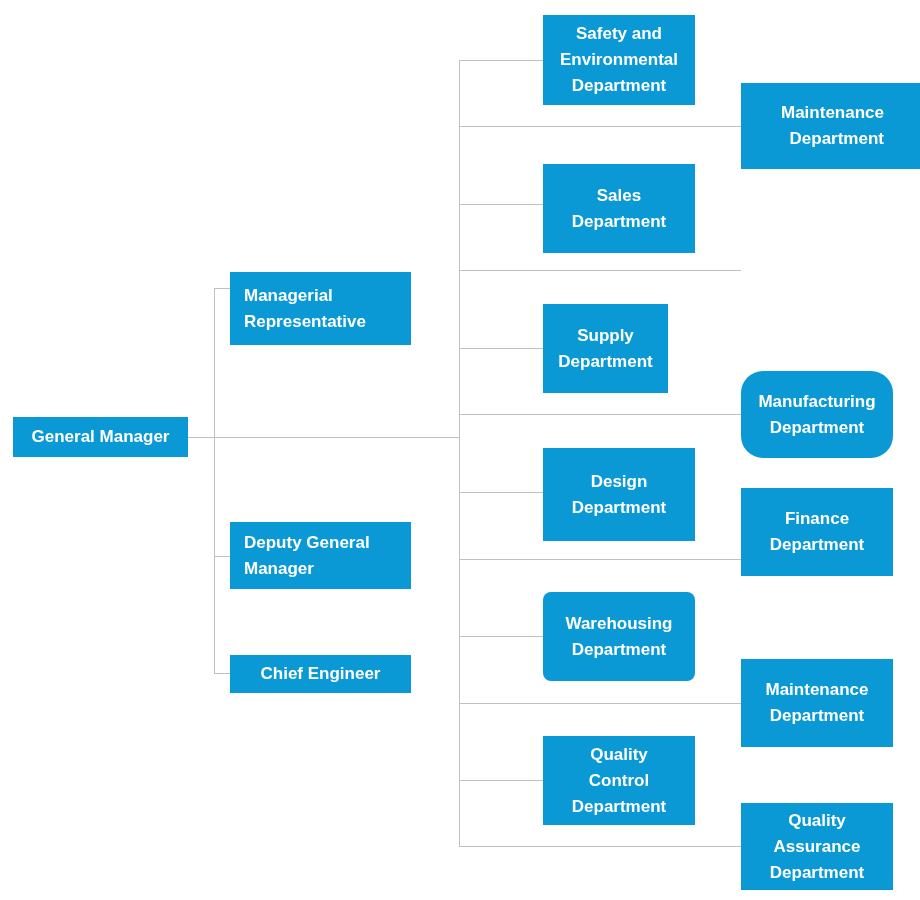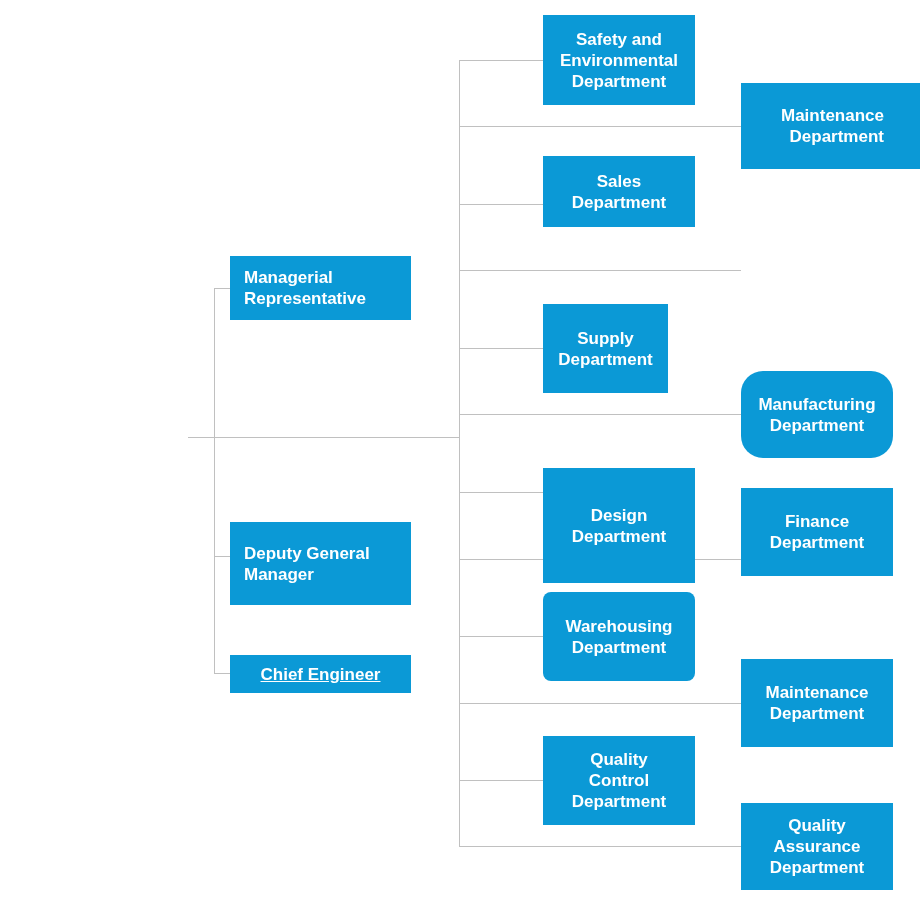--- a/index.html
+++ b/index.html
@@ -11,21 +11,21 @@
     background: var(--background, #ffffff);
     font-family: "Liberation Sans", sans-serif;
     overflow: hidden;
   }
   .node {
     position: absolute;
     background: var(--node-fill, #0B99D6);
     color: var(--node-text, #ffffff);
     font-size: 17px;
     font-weight: bold;
-    line-height: 21px;
+    line-height: 26px;
     display: flex;
     align-items: center;
     justify-content: center;
     text-align: center;
     white-space: pre-line;
   }
   .node.align-left {
     justify-content: flex-start;
     text-align: left;
     padding-left: 14px;
@@ -54,35 +54,36 @@
   <div class="conn h" style="left:459px; top:270px; width:282px;"></div>
   <div class="conn h" style="left:459px; top:348px; width:84px;"></div>
   <div class="conn h" style="left:459px; top:414px; width:282px;"></div>
   <div class="conn h" style="left:459px; top:492px; width:84px;"></div>
   <div class="conn h" style="left:459px; top:559px; width:282px;"></div>
   <div class="conn h" style="left:459px; top:636px; width:84px;"></div>
   <div class="conn h" style="left:459px; top:703px; width:282px;"></div>
   <div class="conn h" style="left:459px; top:780px; width:84px;"></div>
   <div class="conn h" style="left:459px; top:846px; width:282px;"></div>
 
+  <div class="node" style="left:13px; top:417px; width:175px; height:40px;">General Manager</div>
 
-  <div class="node align-left" style="left:230px; top:256px; width:181px; height:64px;">Managerial
+  <div class="node align-left" style="left:230px; top:272px; width:181px; height:73px;">Managerial
 Representative</div>
-  <div class="node align-left" style="left:230px; top:522px; width:181px; height:83px;">Deputy General
+  <div class="node align-left" style="left:230px; top:522px; width:181px; height:67px;">Deputy General
 Manager</div>
-  <div class="node" style="left:230px; top:655px; width:181px; height:38px;text-decoration:underline;">Chief Engineer</div>
+  <div class="node" style="left:230px; top:655px; width:181px; height:38px;">Chief Engineer</div>
 
   <div class="node" style="left:543px; top:15px; width:152px; height:90px;">Safety and
 Environmental
 Department</div>
-  <div class="node" style="left:543px; top:156px; width:152px; height:71px;">Sales
+  <div class="node" style="left:543px; top:164px; width:152px; height:89px;">Sales
 Department</div>
   <div class="node" style="left:543px; top:304px; width:125px; height:89px;">Supply
 Department</div>
-  <div class="node" style="left:543px; top:448px; width:152px; height:115px;margin-top:20px;">Design
+  <div class="node" style="left:543px; top:448px; width:152px; height:93px;">Design
 Department</div>
   <div class="node" style="left:543px; top:592px; width:152px; height:89px;border-radius:8px;">Warehousing
 Department</div>
   <div class="node" style="left:543px; top:736px; width:152px; height:89px;">Quality
 Control
 Department</div>
 
   <div class="node" style="left:741px; top:83px; width:183px; height:86px;text-align:right;">Maintenance
 Department</div>
   <div class="node" style="left:741px; top:371px; width:152px; height:87px;border-radius:22px;">Manufacturing

